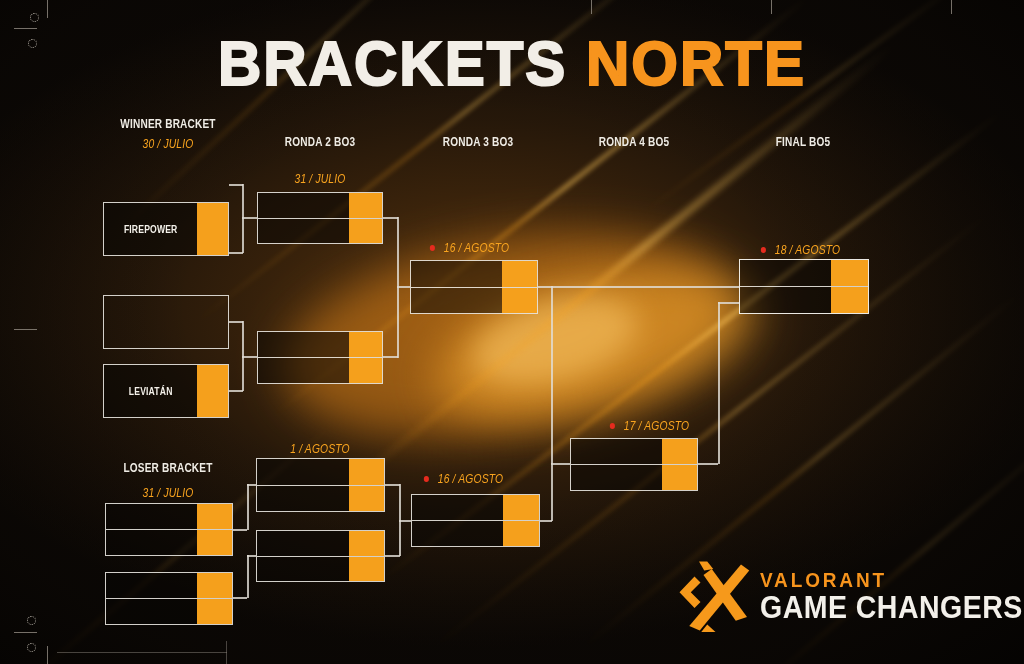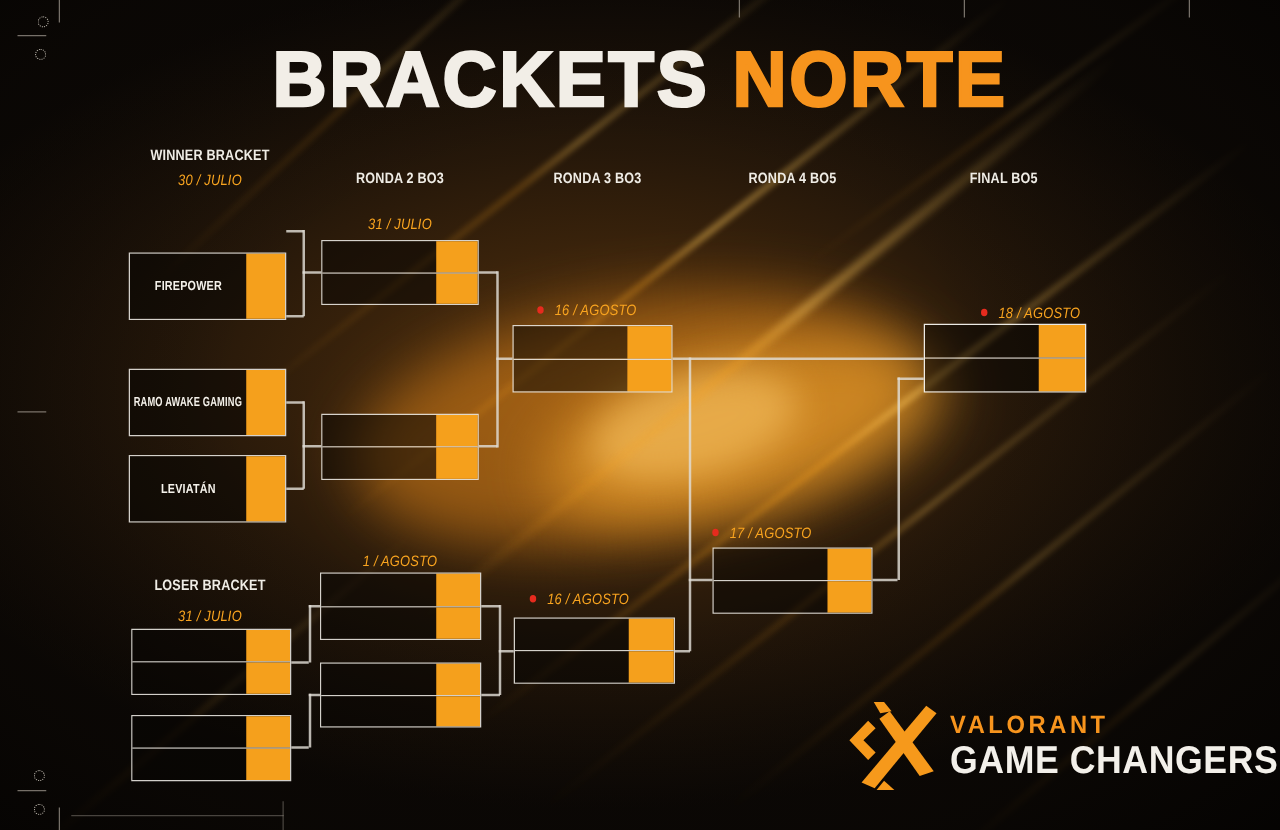--- a/index.html
+++ b/index.html
@@ -113,25 +113,25 @@
   <div class="date" style="left:168px;top:137px;">
       <span>30 / JULIO</span>
     </div>
   <div class="date" style="left:320px;top:172px;">
       <span>31 / JULIO</span>
     </div>
   <div class="date" style="left:472px;top:241px;">
       <span class="reddot"></span>
       <span>16 / AGOSTO</span>
     </div>
-  <div class="date" style="left:827px;top:243px;justify-content:space-between;">
+  <div class="date" style="left:803px;top:243px;justify-content:space-between;">
       <span class="reddot"></span>
       <span>18 / AGOSTO</span>
     </div>
-  <div class="date" style="left:612px;top:419px;">
+  <div class="date" style="left:652px;top:419px;">
       <span class="reddot"></span>
       <span>17 / AGOSTO</span>
     </div>
   <div class="date" style="left:168px;top:486px;">
       <span>31 / JULIO</span>
     </div>
   <div class="date" style="left:320px;top:442px;">
       <span>1 / AGOSTO</span>
     </div>
   <div class="date" style="left:466px;top:472px;">
@@ -141,26 +141,20 @@
 
   <div class="match" style="left:103px;top:158px;width:126px;height:54px;margin-top:44px;--sw:31px;">
     <div class="slot">
         <div class="slot-name">
           <span class="team-label autofit" style="transform: scaleX(0.82);">FIREPOWER</span>
         </div>
         <div class="slot-score"></div>
       </div>
   </div>
   <div class="match" style="left:103px;top:295px;width:126px;height:54px;--sw:31px;">
-    <div class="slot">
-        <div class="slot-name">
-          <span class="team-label autofit" style="transform: scaleX(0.707317);">RAMO AWAKE GAMING</span>
-        </div>
-        <div class="slot-score"></div>
-      </div>
   </div>
   <div class="match" style="left:103px;top:364px;width:126px;height:54px;--sw:31px;">
     <div class="slot">
         <div class="slot-name">
           <span class="team-label autofit" style="transform: scaleX(0.82);">LEVIATÁN</span>
         </div>
         <div class="slot-score"></div>
       </div>
   </div>
 

